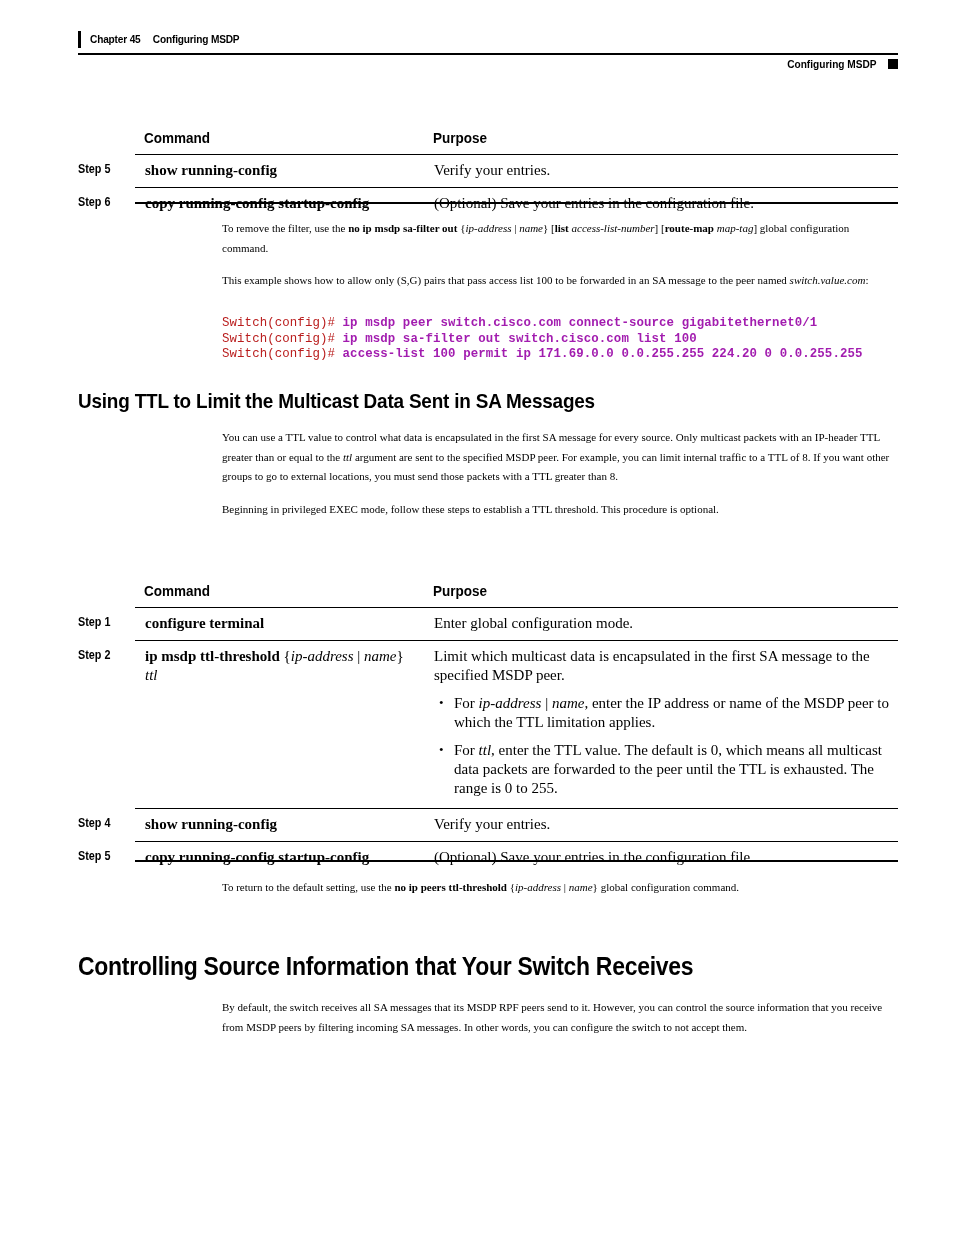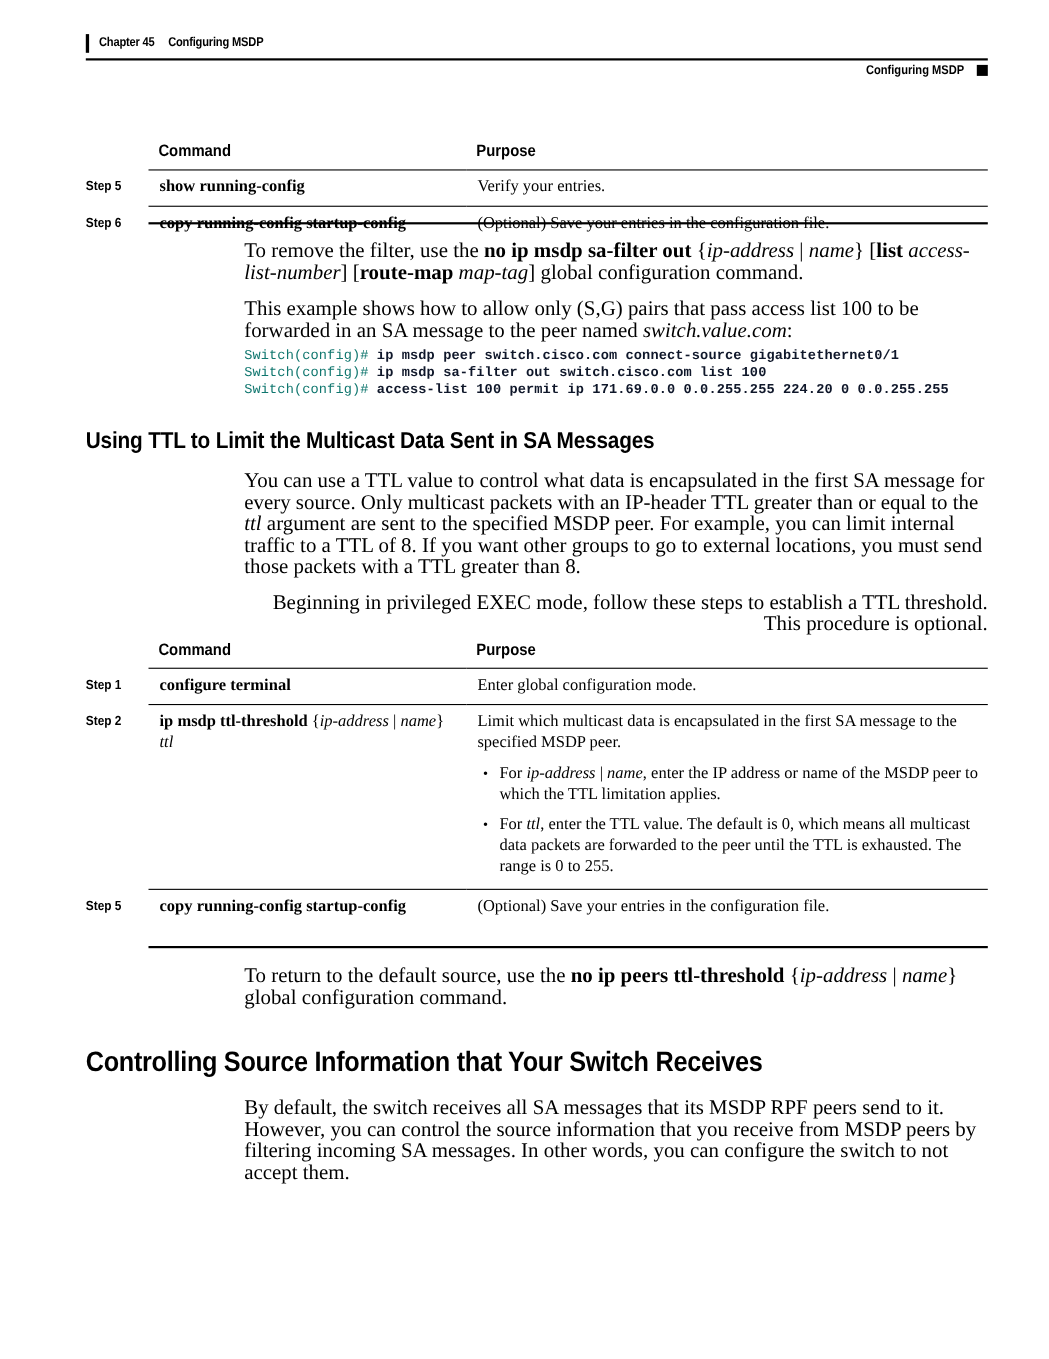--- a/index.html
+++ b/index.html
@@ -88,39 +88,39 @@
   }
 
   
   .body-col {
     position: absolute;
     left: 222px;
     width: 676px;
   }
   p.para {
     margin: 0 0 11px 0;
-    font-size: 19px;
+    font-size: 11px;
     line-height: 19.5px;
     text-align: left;
   }
   .b { font-weight: bold; }
   .i { font-style: italic; }
 
   
   .code {
     position: absolute;
     left: 222px;
     font-family: "Liberation Mono", "DejaVu Sans Mono", monospace;
     font-size: 12.4px;
     line-height: 15.5px;
     white-space: pre;
     letter-spacing: 0.1px;
   }
-  .code .prompt { color: #0f766e; }
-  .code .cmd { color: #0f172a; font-weight: bold; }
+  .code .prompt { color: #b91c1c; }
+  .code .cmd { color: #a21caf; font-weight: bold; }
 
   
   .h2 {
     position: absolute;
     left: 78px;
     font-family: "Liberation Sans Narrow", "Liberation Sans", sans-serif;
     font-weight: bold;
     font-size: 21px;
     letter-spacing: -0.2px;
     transform: scaleX(0.90);
@@ -352,21 +352,21 @@
 
     <p class="para" style="margin-top:13px;"><span>This example shows how to allow only (S,G) pairs that pass access list 100 to be forwarded in an SA message to the peer named </span><span class="i">switch.value.com</span><span>:</span></p>
   </div>
 
   <div class="code" style="top:316px;"><div><span class="prompt">Switch(config)# </span><span class="cmd">ip msdp peer switch.cisco.com connect-source gigabitethernet0/1</span></div><div><span class="prompt">Switch(config)# </span><span class="cmd">ip msdp sa-filter out switch.cisco.com list 100</span></div><div><span class="prompt">Switch(config)# </span><span class="cmd">access-list 100 permit ip 171.69.0.0 0.0.255.255 224.20 0 0.0.255.255</span></div></div>
 
   <div class="h2" style="top:389px;">Using TTL to Limit the Multicast Data Sent in SA Messages</div>
 
   <div class="body-col" style="top:428px;">
     <p class="para"><span>You can use a TTL value to control what data is encapsulated in the first SA message for every source. Only multicast packets with an IP-header TTL greater than or equal to the </span><span class="i">ttl</span><span> argument are sent to the specified MSDP peer. For example, you can limit internal traffic to a TTL of 8. If you want other groups to go to external locations, you must send those packets with a TTL greater than 8.</span></p>
-    <p class="para" style="margin-top:13px;text-align:right;">Beginning in privileged EXEC mode, follow these steps to establish a TTL threshold. This procedure is optional.</p>
+    <p class="para" style="margin-top:13px;">Beginning in privileged EXEC mode, follow these steps to establish a TTL threshold. This procedure is optional.</p>
   </div>
 
   <div class="steptable" style="top:575px;">
     <table>
       <colgroup>
           <col class="c-step">
           <col class="c-cmd">
           <col class="c-pur">
         </colgroup>
       <tbody>
@@ -388,33 +388,38 @@
           <td class="cell-pur">
             <span>Limit which multicast data is encapsulated in the first SA message to the specified MSDP peer.</span>
             <ul class="bullets">
               <li><span>For </span><span class="i">ip-address</span><span> | </span><span class="i">name</span><span>, enter the IP address or name of the MSDP peer to which the TTL limitation applies.</span></li>
               <li><span>For </span><span class="i">ttl</span><span>, enter the TTL value. The default is 0, which means all multicast data packets are forwarded to the peer until the TTL is exhausted. The range is 0 to 255.</span></li>
             </ul>
           </td>
         </tr>
 
 
+        <tr class="rule-top">
+          <td class="cell-step">Step 4</td>
+          <td class="cell-cmd">show running-config</td>
+          <td class="cell-pur">Verify your entries.</td>
+        </tr>
 
         <tr class="rule-top">
           <td class="cell-step">Step 5</td>
           <td class="cell-cmd">copy running-config startup-config</td>
           <td class="cell-pur">(Optional) Save your entries in the configuration file.</td>
         </tr>
       </tbody>
     </table>
   </div>
   <div class="tbl-bottom" style="top:860px;"></div>
 
   <div class="body-col" style="top:878px;">
-    <p class="para"><span>To return to the default source, use the </span><span class="b">no ip peers ttl-threshold</span><span> {</span><span class="i">ip-address</span><span> | </span><span class="i">name</span><span>} global configuration command.</span></p>
+    <p class="para"><span>To return to the default setting, use the </span><span class="b">no ip peers ttl-threshold</span><span> {</span><span class="i">ip-address</span><span> | </span><span class="i">name</span><span>} global configuration command.</span></p>
   </div>
 
   <div class="h1" style="top:952px;">Controlling Source Information that Your Switch Receives</div>
 
   <div class="body-col" style="top:998px;">
     <p class="para">By default, the switch receives all SA messages that its MSDP RPF peers send to it. However, you can control the source information that you receive from MSDP peers by filtering incoming SA messages. In other words, you can configure the switch to not accept them.</p>
   </div>
 
 
 </div>

